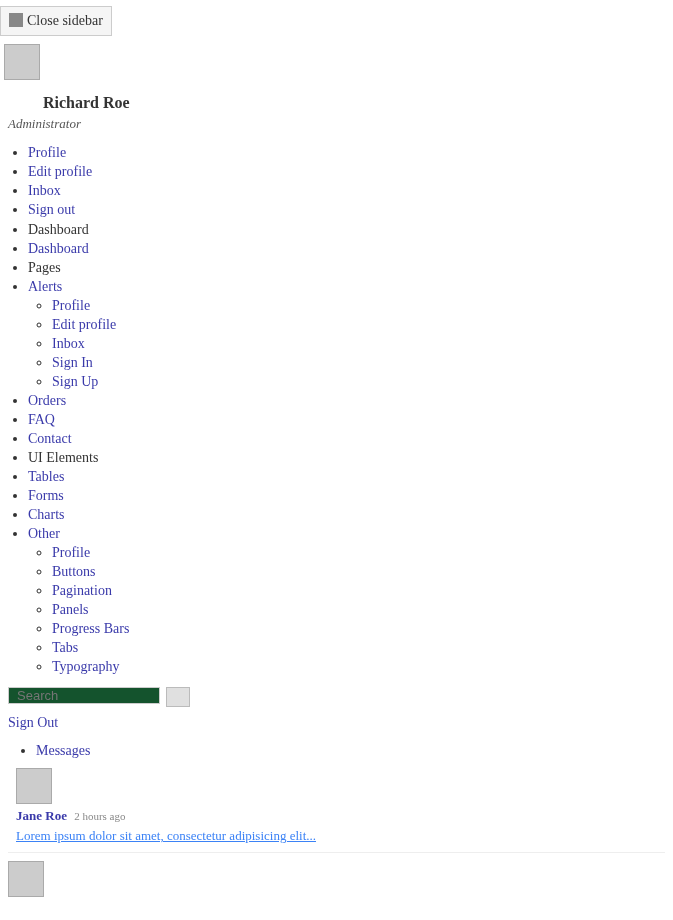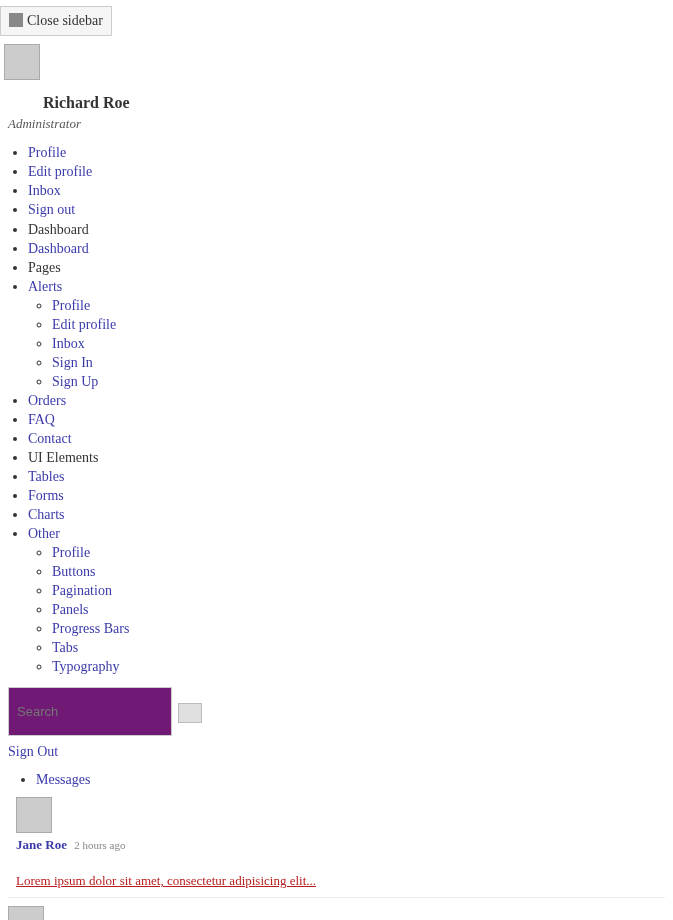--- a/index.html
+++ b/index.html
@@ -66,26 +66,26 @@
     .section-header {
       font-size: 14px;
       font-weight: normal;
       color: #333;
       padding-left: 0;
     }
     .search-container {
       padding: 8px 8px 4px 8px;
     }
     .search-input {
-      width: 164px;
-      padding: 16px 8px;
+      width: 152px;
+      padding: 0 8px;
       border: 1px solid #ccc;
       font-size: 13px;
       color: #999;
-      background: #701a75;
+      background: #14532d;
     }
     .search-btn {
       display: inline-block;
       width: 24px; height: 20px;
       background: #e0e0e0;
       border: 1px solid #bbb;
       cursor: pointer;
       vertical-align: middle;
       margin-left: 2px;
     }
@@ -117,33 +117,33 @@
       display: inline-block;
       width: 36px; height: 36px;
       background: #ccc;
       border: 1px solid #aaa;
       vertical-align: top;
       margin-bottom: 4px;
     }
     .message-meta {
       font-size: 13px;
       color: #3a3aaa;
-      margin-bottom: 20px;
+      margin-bottom: 4px;
     }
     .message-meta .sender {
       font-weight: bold;
     }
     .message-meta .time {
       font-size: 11px;
       color: #888;
       margin-left: 4px;
     }
     .message-text {
       font-size: 13px;
-      color: #b91c1c;
+      color: #3b82f6;
       text-decoration: underline;
       cursor: pointer;
     }
     .message-avatar2 {
       display: inline-block;
       width: 36px; height: 36px;
       background: #ccc;
       border: 1px solid #aaa;
       margin-top: 8px;
     }

